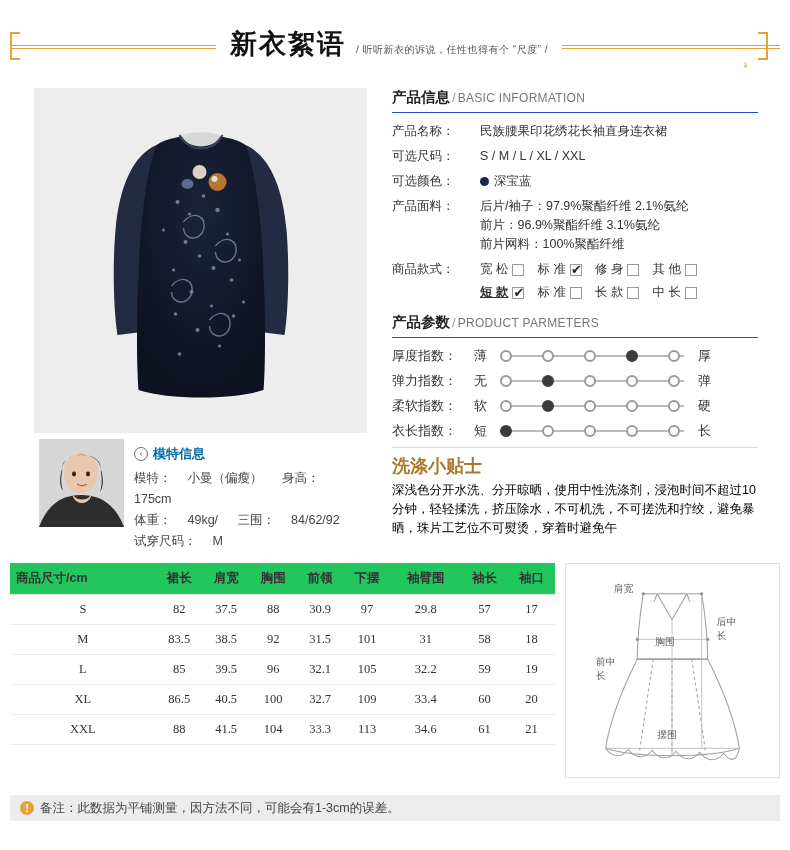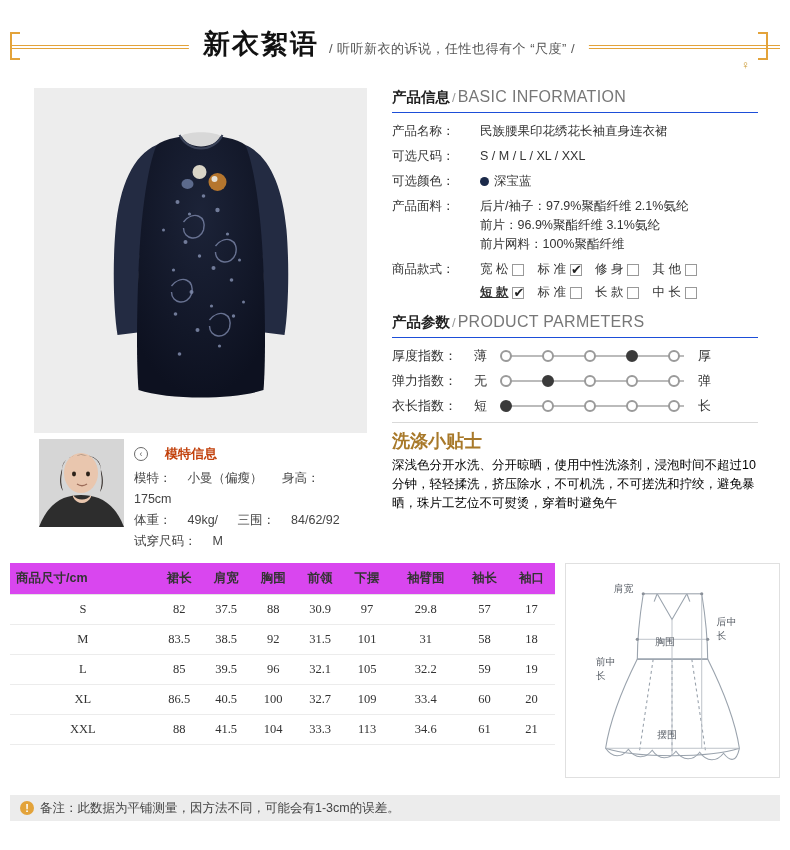--- a/index.html
+++ b/index.html
@@ -37,21 +37,21 @@
   .banner-center {
     position:absolute; left:50%; top:8px; transform:translateX(-50%);
     background:#fff; padding:0 14px; white-space:nowrap;
     display:flex; align-items:baseline;
   }
   .banner-title {
     font-family:"Liberation Serif", serif;
     font-size:27px; font-weight:bold; color:#111; letter-spacing:2px;
   }
   .banner-sub {
-    font-size:13px; color:#555; margin-left:10px; letter-spacing:0.5px;
+    font-size:10px; color:#555; margin-left:10px; letter-spacing:0.5px;
   }
   .banner-mark {
     position:absolute; right:28px; top:40px; font-size:12px; color:#c9972f;
   }
 
   
   .product-photo {
     position:absolute; left:34px; top:88px; width:333px; height:345px;
     background:#ededed;
   }
@@ -68,38 +68,38 @@
     position:absolute; left:5px; top:2px; width:85px; height:88px;
     background:#d8d8d8; overflow:hidden;
   }
   .model-info {
     position:absolute; left:100px; top:6px; width:232px;
     font-size:12.5px; color:#444; line-height:21px;
   }
   .model-title {
     display:flex; align-items:center; gap:5px; margin-bottom:4px;
   }
-  .model-title .mt-text { font-weight:bold; color:#c2410c; font-size:13px;margin-left:12px; }
+  .model-title .mt-text { font-weight:bold; color:#0369a1; font-size:13px; }
   .circ-ico {
     display:inline-block; width:14px; height:14px; border:1px solid #6a6a6a;
     border-radius:50%; font-size:9px; line-height:12px; text-align:center; color:#6a6a6a;
   }
   .model-row span { margin-right:16px; }
 
   
   .info-col {
     position:absolute; left:392px; top:88px; width:366px;
   }
   .sec-head {
     display:flex; align-items:baseline; border-bottom:1px solid #1d4ed8;
     padding-bottom:5px; margin-bottom:6px;
   }
   .sec-head .cn { font-size:14.5px; font-weight:bold; color:#222; }
   .sec-head .sep { color:#999; margin:0 2px; font-size:13px;}
-  .sec-head .en { font-size:16px; color:#777; letter-spacing:0.3px; }
+  .sec-head .en { font-size:12px; color:#777; letter-spacing:0.3px; }
 
   table.spec { width:100%; border-collapse:collapse; font-size:12.5px; color:#333; }
   table.spec td { padding:3px 0; vertical-align:top; line-height:19px; }
   table.spec td.lbl { width:88px; color:#333; white-space:nowrap; }
   .color-dot { display:inline-block; width:9px; height:9px; border-radius:50%;
     background:#1b2a4a; margin-right:5px; vertical-align:middle; }
   .fabric-line { display:block; }
 
   .style-row { display:flex; align-items:center; gap:4px; flex-wrap:wrap; }
   .style-item { display:inline-flex; align-items:center; margin-right:9px; }
@@ -133,21 +133,21 @@
   }
   .wash-head { font-size:18px; font-weight:bold; color:#a8792a; margin-bottom:3px; }
   .wash-text { font-size:12.5px; color:#000000; line-height:19px; }
 
   
   .size-table {
     position:absolute; left:10px; top:563px; width:545px;
   }
   table.sizes { width:100%; border-collapse:collapse; font-size:12.5px; }
   table.sizes th {
-    background:#d946ef; font-weight:bold; color:#333; font-size:12.5px;
+    background:#22c55e; font-weight:bold; color:#333; font-size:12.5px;
     padding:7px 0; text-align:center; border-bottom:1px solid #e3e3e3;
   }
   table.sizes td {
     text-align:center; padding:7px 0; color:#333; font-size:12.5px;
     border-bottom:1px solid #ececec;
     font-family:"Liberation Serif", serif;
   }
   table.sizes td.first { font-family:"Liberation Serif", serif; }
   table.sizes th.first { text-align:left; padding-left:6px; }
 
@@ -377,20 +377,33 @@
           <span class="bar"></span>
           <span class="dot" style="left:0px"></span>
           <span class="dot on" style="left:42px"></span>
           <span class="dot" style="left:84px"></span>
           <span class="dot" style="left:126px"></span>
           <span class="dot" style="left:168px"></span>
         </span>
         <span class="param-max">弹</span>
       </div>
 
+      <div class="param-row">
+        <span class="param-name">柔软指数：</span>
+        <span class="param-min">软</span>
+        <span class="param-scale">
+          <span class="bar"></span>
+          <span class="dot" style="left:0px"></span>
+          <span class="dot on" style="left:42px"></span>
+          <span class="dot" style="left:84px"></span>
+          <span class="dot" style="left:126px"></span>
+          <span class="dot" style="left:168px"></span>
+        </span>
+        <span class="param-max">硬</span>
+      </div>
 
       <div class="param-row">
         <span class="param-name">衣长指数：</span>
         <span class="param-min">短</span>
         <span class="param-scale">
           <span class="bar"></span>
           <span class="dot on" style="left:0px"></span>
           <span class="dot" style="left:42px"></span>
           <span class="dot" style="left:84px"></span>
           <span class="dot" style="left:126px"></span>

